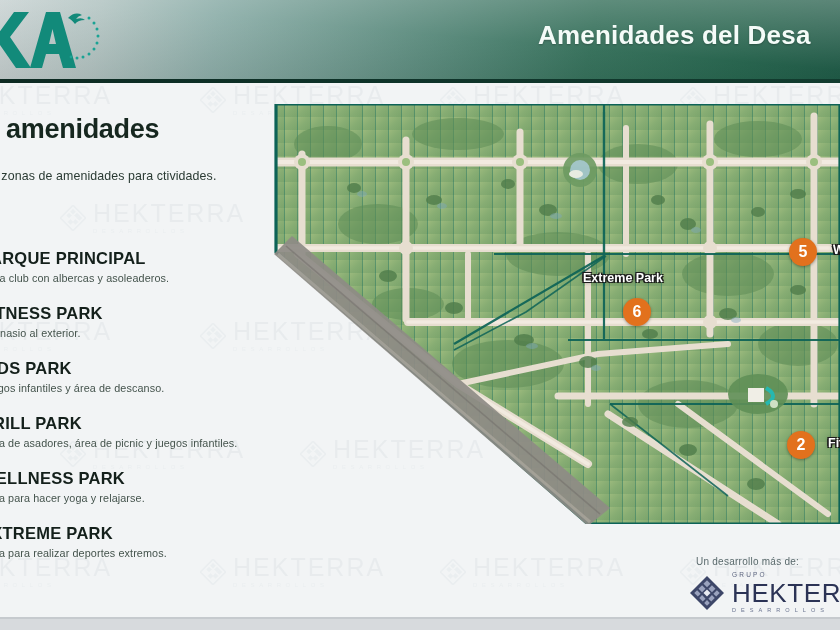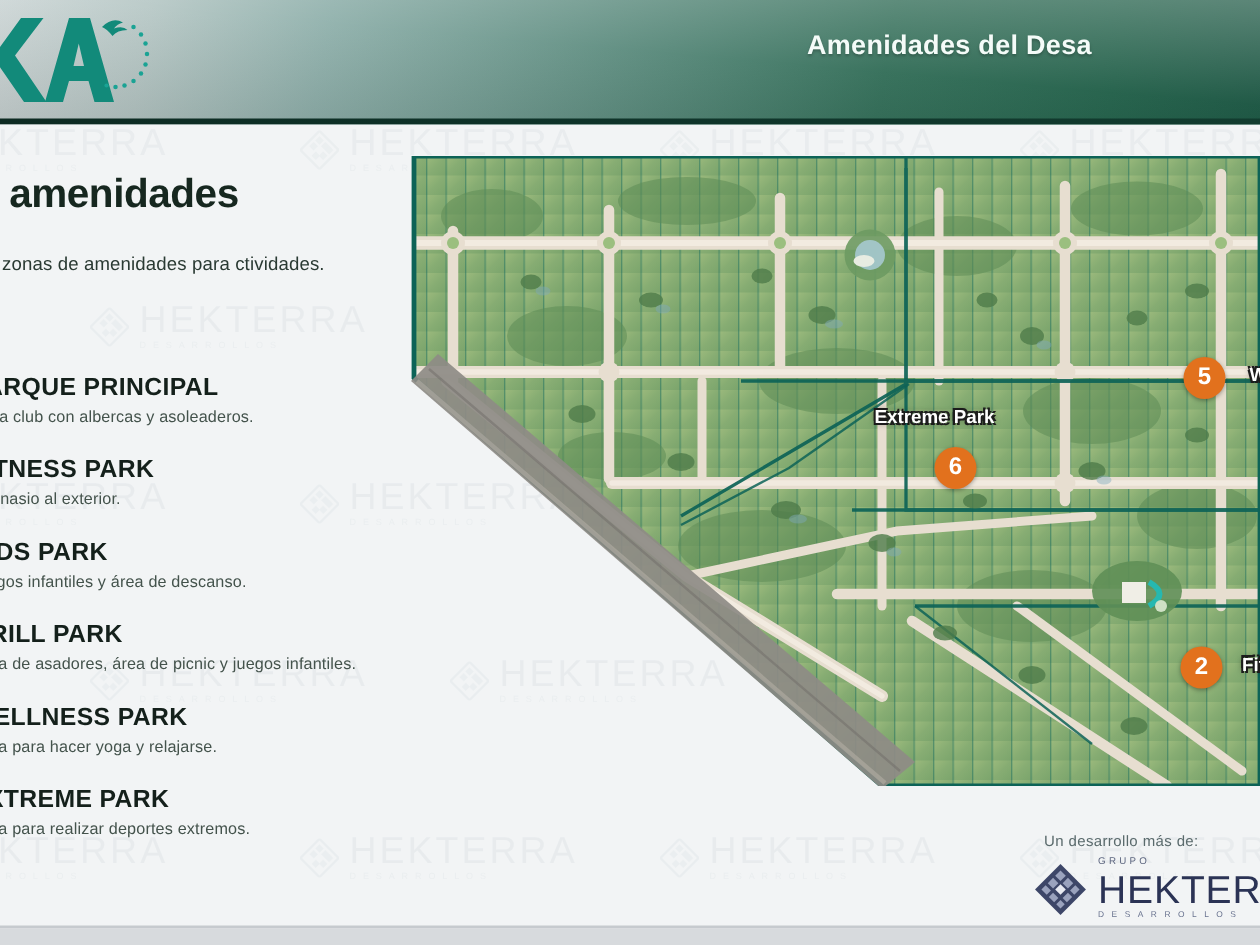--- a/index.html
+++ b/index.html
@@ -21,21 +21,21 @@
     position:absolute;left:0;top:0;width:840px;height:83px;
     background:linear-gradient(185deg,rgba(255,255,255,.30) 0%,rgba(255,255,255,.05) 45%,rgba(0,0,0,.10) 100%);
     pointer-events:none;
   }
   .header-rule{
     position:absolute;left:0;bottom:0;width:840px;height:4px;
     background:linear-gradient(90deg,#0d2a22 0%,#0e3228 40%,#123c2f 100%);
   }
   .header-title{
     position:absolute;left:538px;top:20px;
-    font-size:18px;font-weight:700;color:#f4fbf8;letter-spacing:.2px;
+    font-size:26px;font-weight:700;color:#f4fbf8;letter-spacing:.2px;
     white-space:nowrap;text-shadow:0 1px 2px rgba(0,0,0,.25);
   }
   
   .ka-logo{position:absolute;left:-16px;top:4px;width:120px;height:72px;}
   .ka-logo svg{display:block;}
 
   
   .watermarks{position:absolute;left:0;top:83px;width:840px;height:547px;overflow:hidden;pointer-events:none;}
   .wm{
     position:absolute;display:flex;align-items:center;gap:7px;

